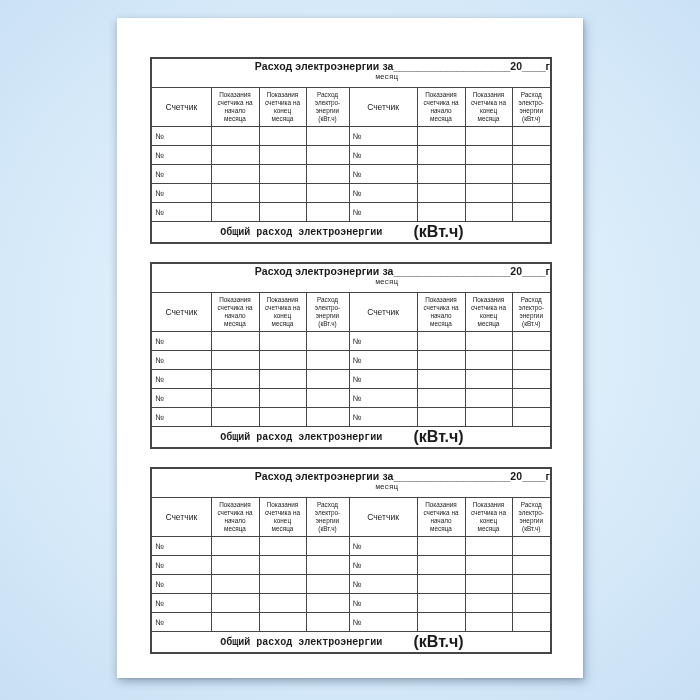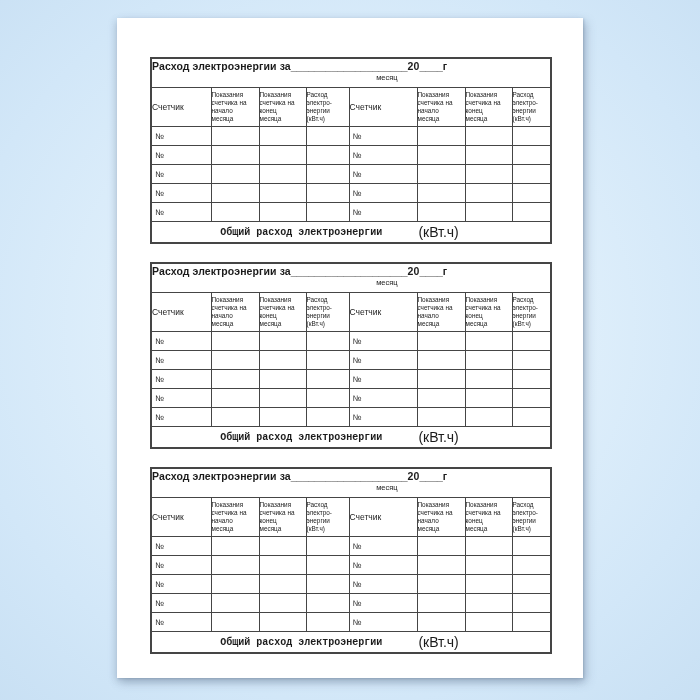--- a/index.html
+++ b/index.html
@@ -22,45 +22,45 @@
                 1px 1px 2px rgba(105,125,150,0.30);
   }
   table.consumption-table {
     width: 400px; table-layout: fixed; border-collapse: collapse;
     border: 2px solid #454545; margin: 0 0 18px 0;
     color: #1b1b1b;
   }
   table.consumption-table td, table.consumption-table th {
     border: 1px solid #454545; padding: 0; overflow: hidden;
   }
-  .title-cell { height: 28px; position: relative; text-align: left; vertical-align: top; }
+  .title-cell { height: 28px; position: relative; text-align: right; vertical-align: top; }
   .title-line {
     padding-top: 1px; font-size: 10.5px; font-weight: bold;
     line-height: 13px; white-space: nowrap; letter-spacing: 0.1px;
   }
   .blank-seg { letter-spacing: 0; }
   .month-label {
     position: absolute; left: 59%; top: 14px; transform: translateX(-50%);
-    font-size: 7.5px; font-weight: normal; line-height: 9px;
+    font-size: 7.5px; font-weight: normal; line-height: 9px; font-family: Liberation Mono, monospace;
   }
   .header-row th {
     height: 38px; font-weight: normal; font-size: 6.4px; line-height: 8px;
-    text-align: left; vertical-align: middle; white-space: pre-line;
+    text-align: center; vertical-align: middle; white-space: pre-line;
   }
   .header-row th.meter-col { font-size: 8.5px; line-height: 10px; }
   tbody td { height: 18px; vertical-align: middle; }
   tbody td.num-cell { text-align: left; padding-left: 3px; font-size: 8px; }
   .total-cell { height: 20px; position: relative; }
   .total-label {
     position: absolute; left: 37.5%; top: 50%; transform: translate(-50%,-50%);
     font-size: 10px; font-weight: bold; white-space: nowrap; font-family: Liberation Mono, monospace;
   }
   .total-unit {
     position: absolute; left: 72%; top: 50%; transform: translate(-50%,-50%);
-    font-size: 14px; font-weight: normal; white-space: nowrap;
+    font-size: 16px; font-weight: bold; white-space: nowrap;
   }
   col.c1 { width: 60px; } col.c2 { width: 48px; } col.c3 { width: 47px; }
   col.c4 { width: 43px; } col.c5 { width: 68px; } col.c6 { width: 48px; }
   col.c7 { width: 47px; } col.c8 { width: 39px; }
 </style>
 </head>
 <body>
 
 <div class="stage">
   <div class="page" id="page">

